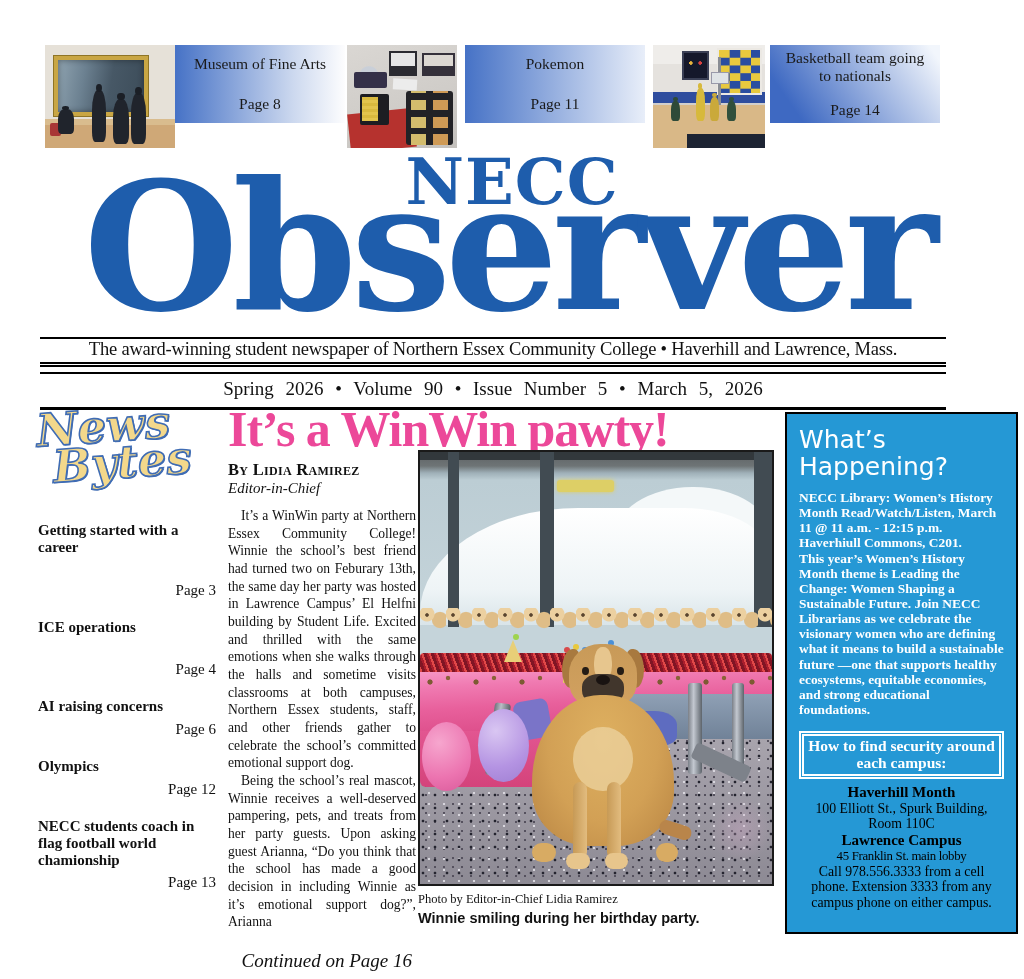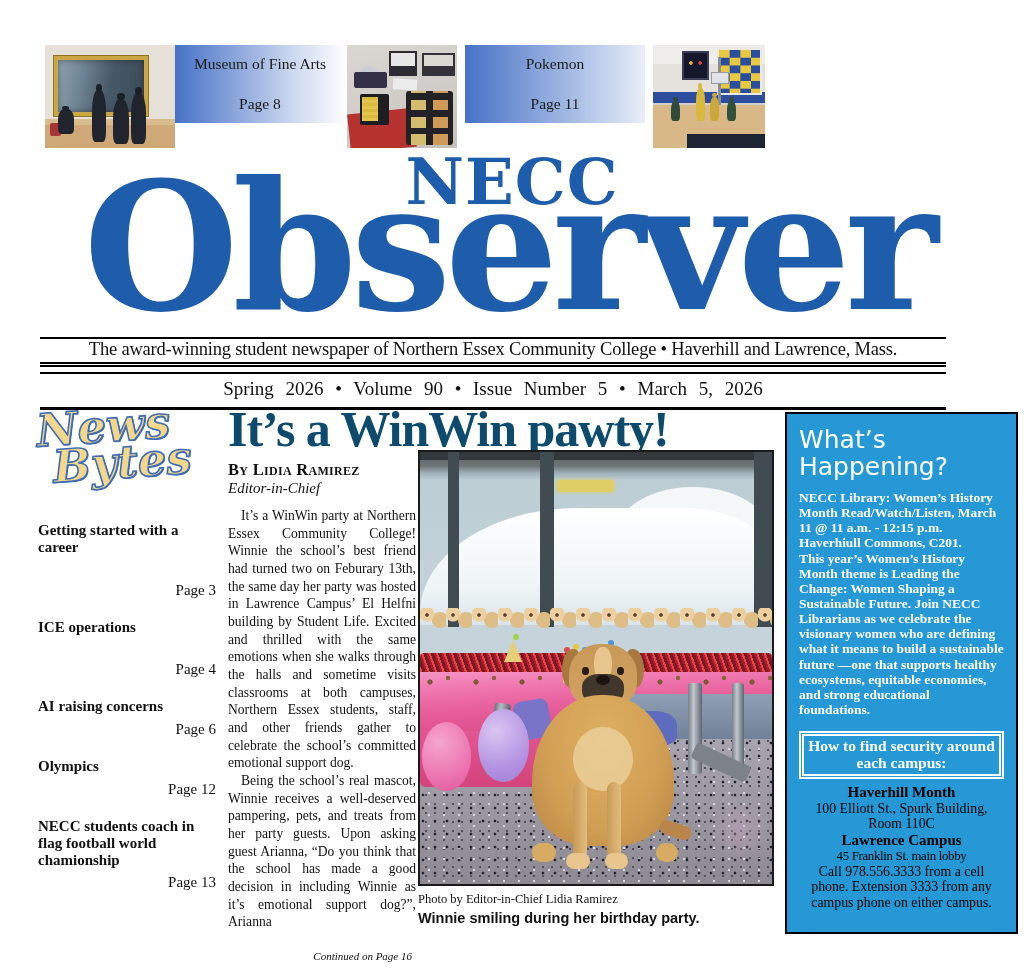--- a/index.html
+++ b/index.html
@@ -90,26 +90,26 @@
   .nbi{margin-bottom:20px;}
   .nbt{font-weight:bold;font-size:15px;line-height:1.12;}
   .nbp{text-align:right;font-size:15px;margin-top:6px;padding-right:4px;}
   .nbi:nth-child(1) .nbp{margin-top:26px;}
   .nbi:nth-child(2) .nbp{margin-top:26px;}
   .nbi:nth-child(5){margin-bottom:36px;}
   .nbi:nth-child(7) .nbp{margin-top:26px;}
 
   
   .main{position:absolute;left:228px;top:404px;width:552px;}
-  .headline{font-size:50px;font-weight:bold;letter-spacing:-1px;line-height:1;margin:0;color:#0c4a6e;}
+  .headline{font-size:50px;font-weight:bold;letter-spacing:-1px;line-height:1;margin:0;color:#ec4899;}
   .byline{font-size:16.5px;font-weight:bold;font-variant:small-caps;margin-top:6px;letter-spacing:.3px;}
   .byrole{font-size:15px;font-style:italic;margin-bottom:10px;}
   .bodycol{width:188px;font-size:13.6px;line-height:1.3;text-align:justify;}
   .bodycol p{margin:0;text-indent:13px;}
-  .contd{font-style:italic;font-size:11px;text-align:right;margin-top:18px;padding-right:4px;}
+  .contd{font-style:italic;font-size:19px;text-align:right;margin-top:18px;padding-right:4px;}
 
   
   .photo{position:absolute;left:190px;top:46px;width:356px;height:436px;border:2px solid #1a1a1a;
          box-sizing:border-box;overflow:hidden;background:#c5d4da;}
   .photo *{position:absolute;}
   .ph-win{top:0;height:40.5%;left:0;right:0;background:linear-gradient(#5d6163 0%,#6e7476 8%,#9fb0b8 12%,#bccdd4 16%,#c5d4da 100%);}
   .ph-light{top:6.5%;left:39%;width:16%;height:2.8%;background:#ddcf66;border-radius:3px;box-shadow:0 0 4px #ddcf66;}
   .ph-snow2{top:8%;right:0;width:45%;height:12%;background:#f4f8f9;border-radius:50% 50% 0 0/100% 100% 0 0;}
   .ph-snow{top:13%;height:27%;left:0;right:0;background:linear-gradient(#ffffff,#eef4f6 70%,#d9e4e9);border-radius:45% 25% 0 0/90% 45% 0 0;}
   .ph-frame{top:0;height:1.8%;left:0;right:0;background:#32383c;}
@@ -237,20 +237,24 @@
       <div class="bb-banner"></div>
       <div class="bb-score"></div>
       <div class="bb-pole"></div>
       <div class="bb-board"></div>
       <div class="pl pl1"></div>
       <div class="pl pl2"></div>
       <div class="pl pl3"></div>
       <div class="pl pl4"></div>
       <div class="bb-bot"></div>
     </div>
+    <div class="tbox b3">
+      <div class="tt">Basketball team going to nationals</div>
+      <div class="tpg">Page 14</div>
+    </div>
   </div>
 
   <div class="necc" style="color:#1e5dac;">NECC</div>
   <div class="observer" style="color:#1e5dac;">Observer</div>
   <div class="headrules">
     <div class="tagline">The award-winning student newspaper of Northern Essex Community College • Haverhill and Lawrence, Mass.</div>
     <div class="dateline">Spring 2026 • Volume 90 • Issue Number 5 • March 5, 2026</div>
   </div>
 
   <div class="newsbytes">

